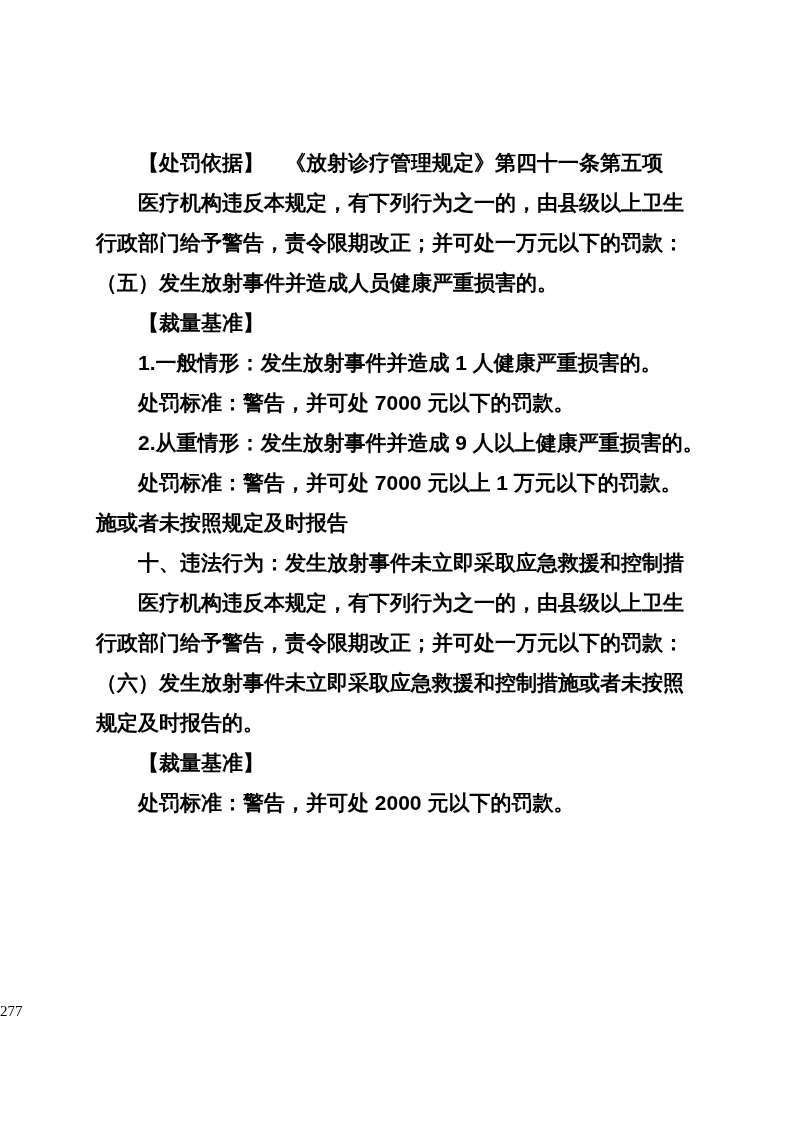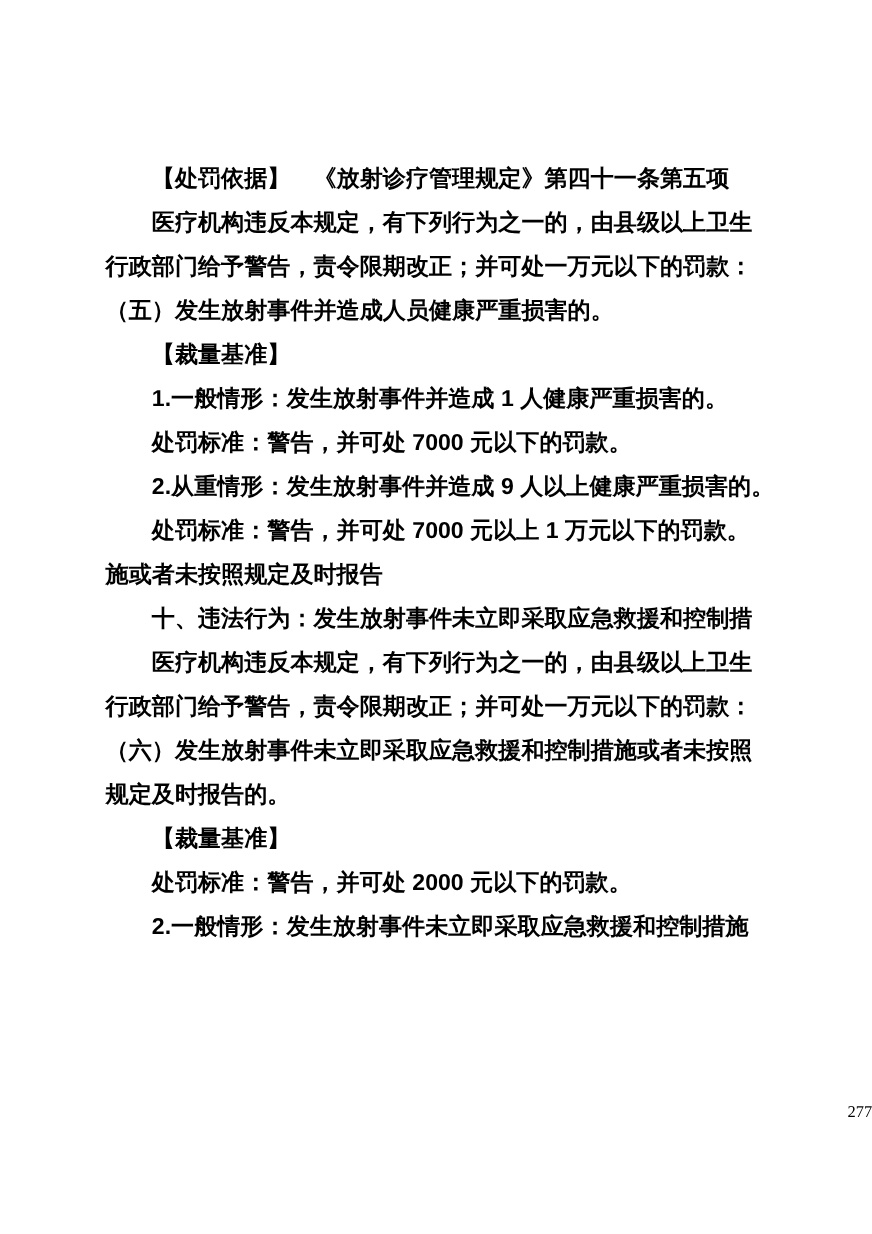--- a/index.html
+++ b/index.html
@@ -33,21 +33,21 @@
   .line.indent {
     padding-left: 42px; 
   }
   .seg { font-weight: bold; }
   .seg.bold { font-weight: bold; }
   .page-number {
     position: absolute;
     left: 0;
     right: 0;
     top: 1002px;
-    text-align: right;
+    text-align: left;
     font-family: "Liberation Serif", serif;
     font-size: 15px;
     line-height: 18px;
     color: #000000;
   }
 </style>
 </head>
 <body>
 
 <div class="page">
@@ -62,16 +62,15 @@
       <div class="line indent"><span class="seg">2.</span><span class="seg bold">从重情形</span><span class="seg">：发生放射事件并造成 9 人以上健康严重损害的。</span></div>
       <div class="line indent"><span class="seg bold">处罚标准</span><span class="seg">：警告，并可处 7000 元以上 1 万元以下的罚款。</span></div>
       <div class="line"><span class="seg">施或者未按照规定及时报告</span></div>
       <div class="line indent"><span class="seg">十、违法行为：发生放射事件未立即采取应急救援和控制措</span></div>
       <div class="line indent"><span class="seg">医疗机构违反本规定，有下列行为之一的，由县级以上卫生</span></div>
       <div class="line"><span class="seg">行政部门给予警告，责令限期改正；并可处一万元以下的罚款：</span></div>
       <div class="line"><span class="seg">（六）发生放射事件未立即采取应急救援和控制措施或者未按照</span></div>
       <div class="line"><span class="seg">规定及时报告的。</span></div>
       <div class="line indent"><span class="seg bold">【裁量基准】</span></div>
       <div class="line indent"><span class="seg bold">处罚标准</span><span class="seg">：警告，并可处 2000 元以下的罚款。</span></div>
-      <div class="line indent"><span class="seg">2.</span><span class="seg bold">一般情形</span><span class="seg">：发生放射事件未立即采取应急救援和控制措施</span></div>
     </div>
   <div class="page-number">277</div>
 </div>
 
 </body></html>

